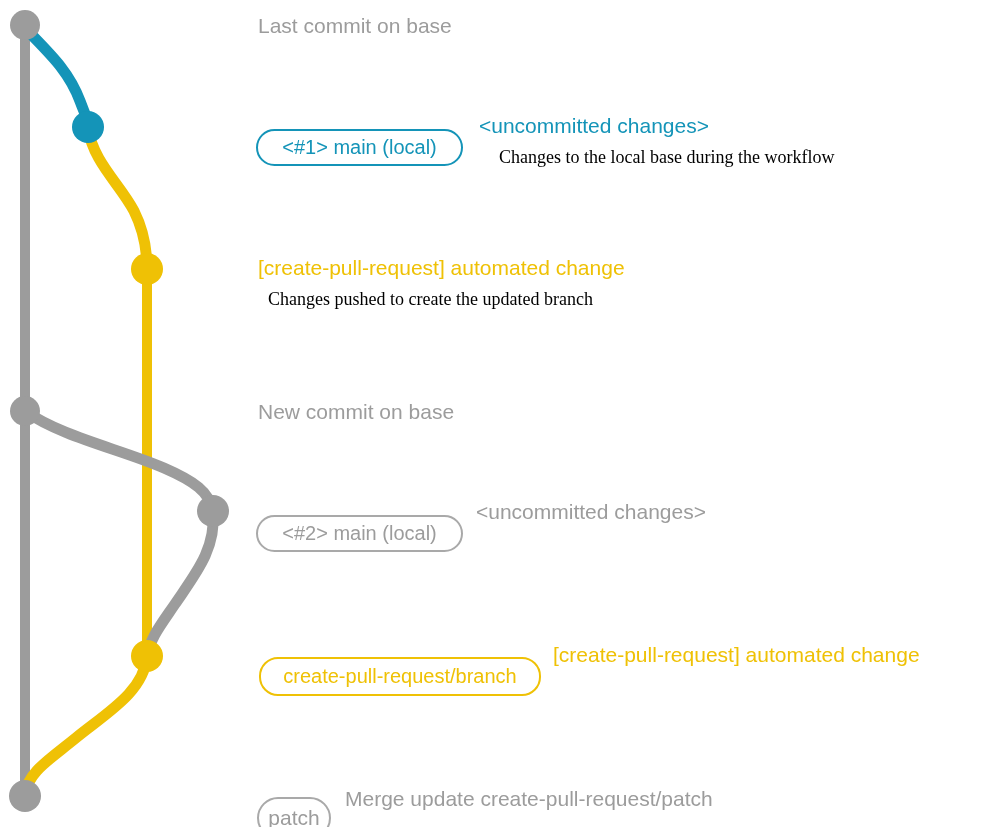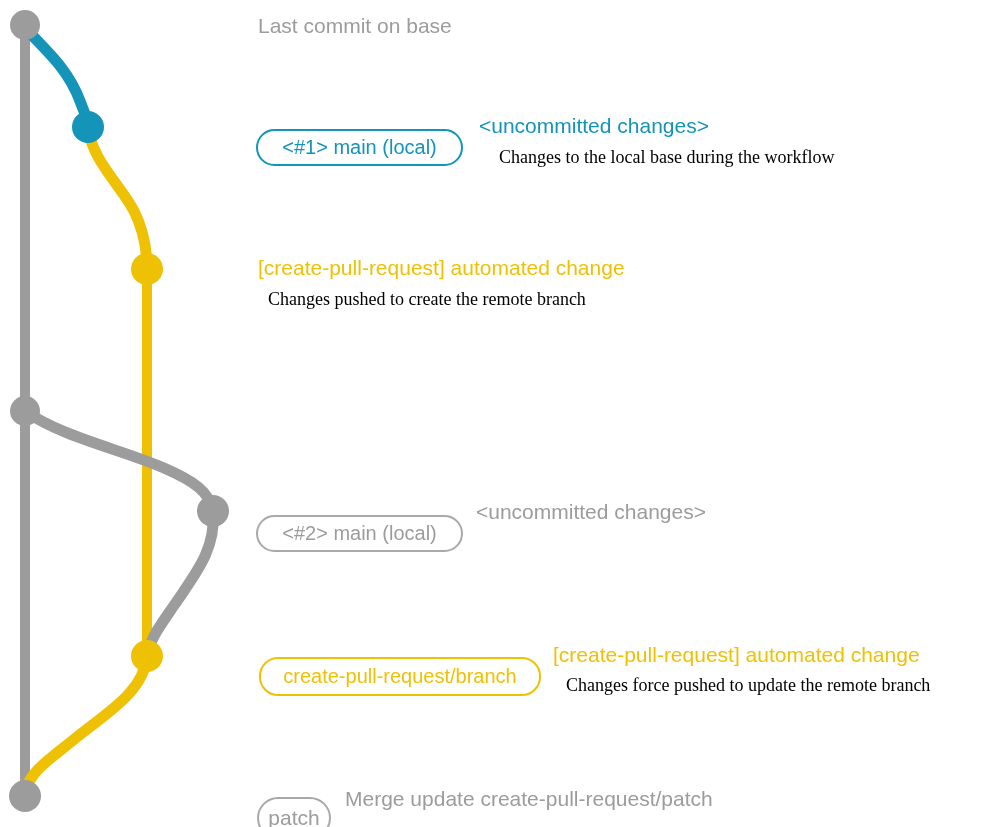--- a/index.html
+++ b/index.html
@@ -90,26 +90,26 @@
     <circle class="dot-gray" cx="25" cy="796" r="16"></circle>
   </svg>
 
   <div class="heading" style="left:258px; top:13px;">Last commit on base</div>
 
   <div class="badge teal" style="left:256px; top:108px; width:207px; height:37px;">&lt;#1&gt; main (local)</div>
   <div class="title teal" style="left:479px; top:113px;">&lt;uncommitted changes&gt;</div>
   <div class="desc" style="left:499px; top:146px;">Changes to the local base during the workflow</div>
 
   <div class="title yellow" style="left:258px; top:255px;">[create-pull-request] automated change</div>
-  <div class="desc" style="left:268px; top:288px;">Changes pushed to create the remote branch</div>
+  <div class="desc" style="left:268px; top:288px;">Changes pushed to create the updated branch</div>
 
+  <div class="heading" style="left:258px; top:399px;">New commit on base</div>
 
   <div class="badge gray" style="left:256px; top:494px; width:207px; height:37px;">&lt;#2&gt; main (local)</div>
   <div class="title gray" style="left:476px; top:499px;">&lt;uncommitted changes&gt;</div>
 
   <div class="badge yellow" style="left:259px; top:636px; width:282px; height:39px;">create-pull-request/branch</div>
   <div class="title yellow" style="left:553px; top:642px;">[create-pull-request] automated change</div>
-  <div class="desc" style="left:566px; top:674px;">Changes force pushed to update the remote branch</div>
 
   <div class="badge gray" style="left:257px; top:776px; width:74px; height:42px; border-radius:21px; font-size:21px;">patch</div>
   <div class="title gray" style="left:345px; top:786px;">Merge update create-pull-request/patch</div>
 
 </div>
 
 </body></html>

